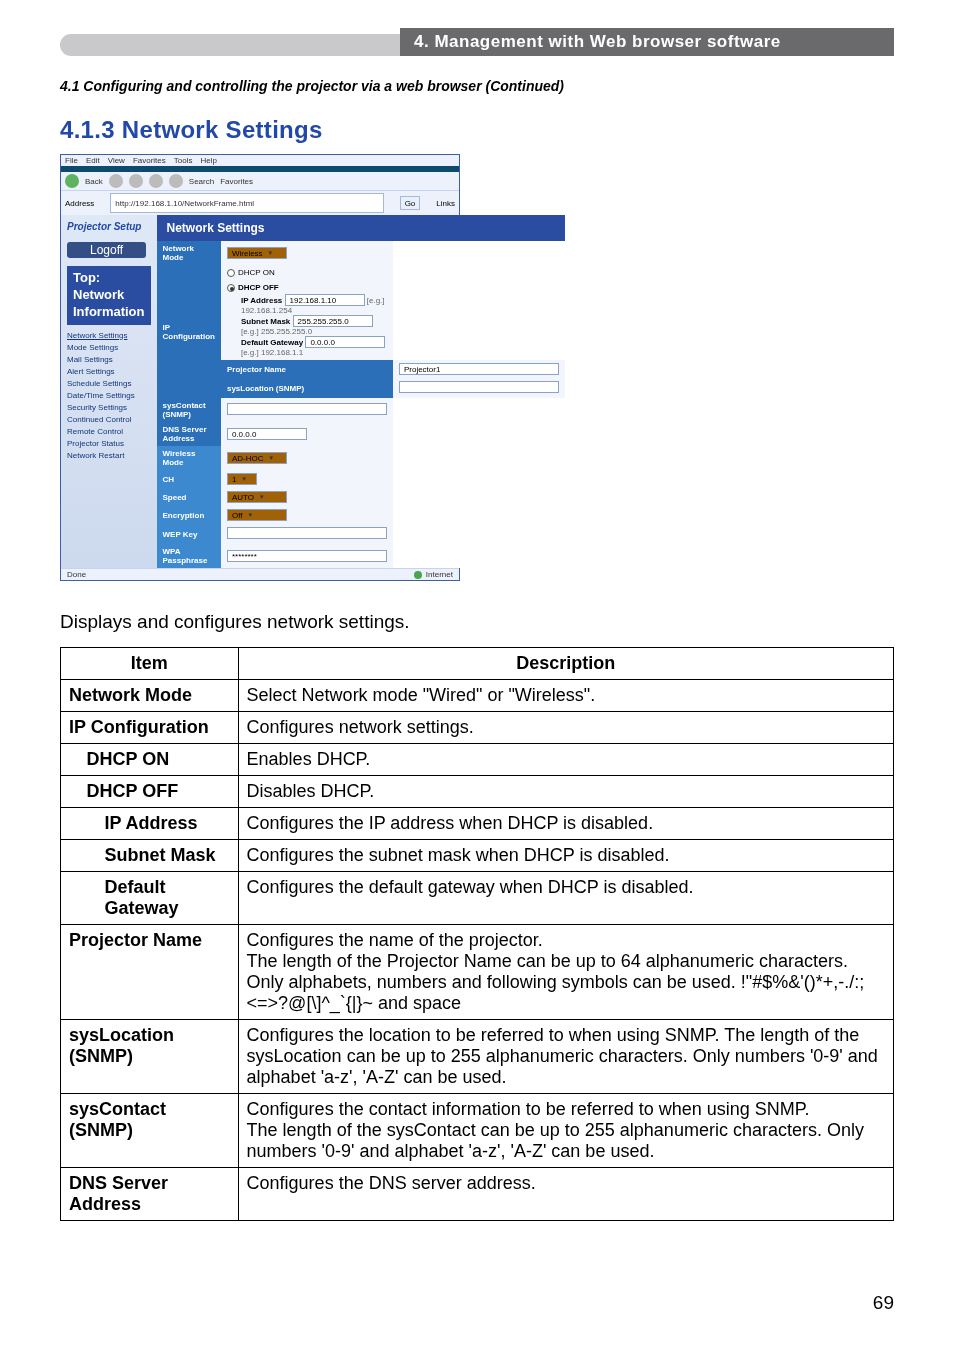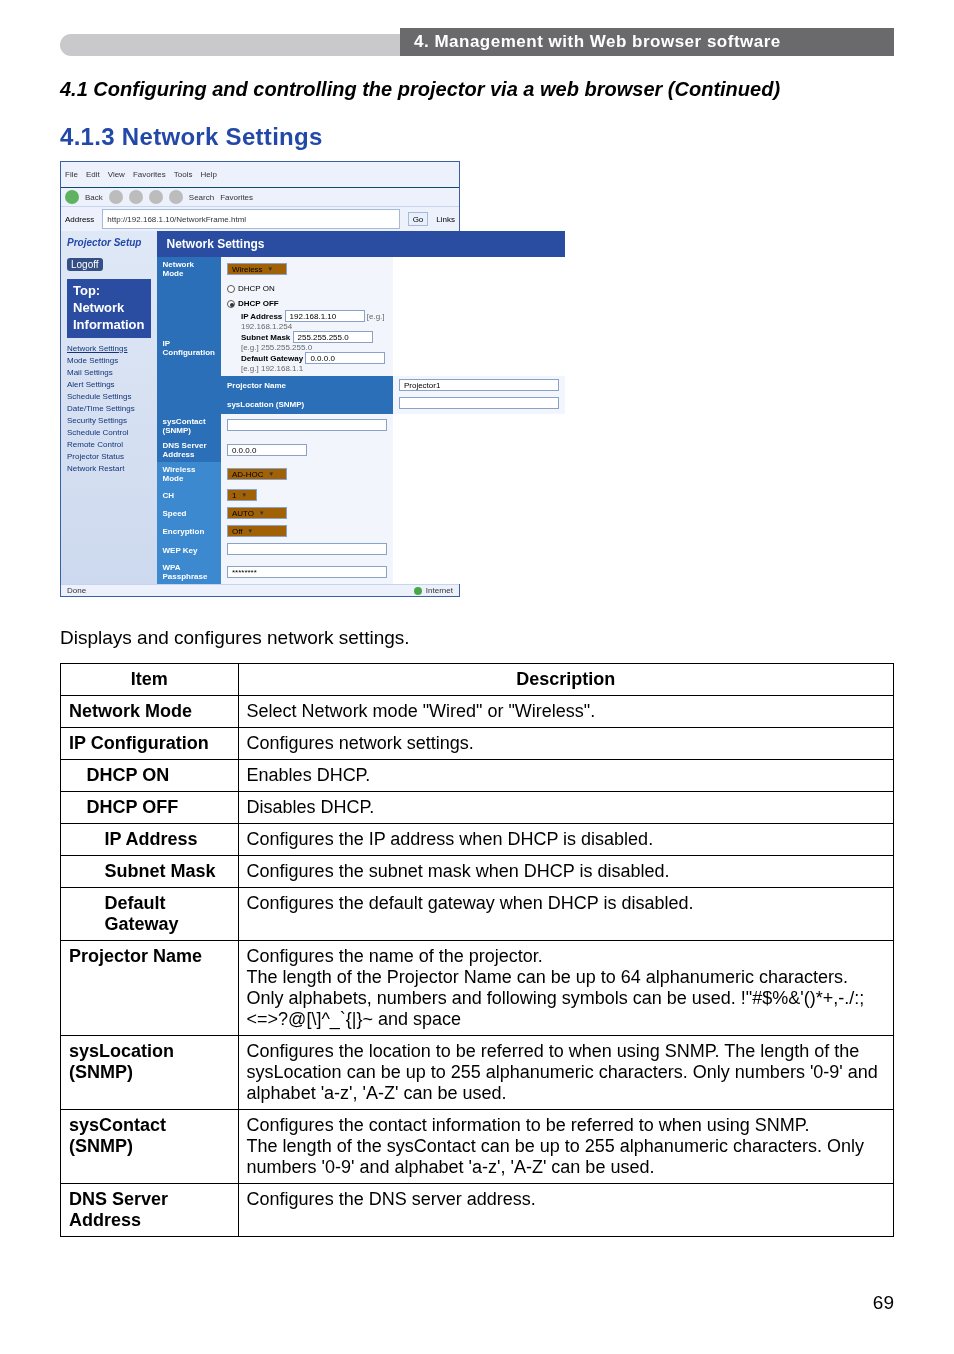--- a/index.html
+++ b/index.html
@@ -38,21 +38,21 @@
     font-weight: bold;
     font-size: 17px;
     letter-spacing: 0.5px;
     position: relative;
     z-index: 2;
   }
   .section-title-continued {
     margin: 22px 60px 0 60px;
     font-style: italic;
     font-weight: bold;
-    font-size: 20px;
+    font-size: 14px;
     color: #000;
   }
   .subsection {
     margin: 22px 60px 0 60px;
     font-weight: 900;
     font-size: 24px;
     color: #2248a8;
     font-family: Arial, sans-serif;
     letter-spacing: 0.3px;
   }
@@ -72,46 +72,46 @@
     font-size: 9px;
     display: flex;
     justify-content: space-between;
     align-items: center;
   }
   .ie-winbtns { display:flex; gap:2px; }
   .ie-winbtn { width:12px; height:11px; background:#d9e4f7; border:1px solid #2b58b5; display:flex; align-items:center; justify-content:center; font-size:8px; color:#2b58b5;}
   .ie-menubar {
     background:#ecf1fb;
     color:#333;
-    padding:8px 4px;
+    padding:1px 4px;
     font-size:8px;
     display:flex;
     gap:8px;
   }
   .ie-toolbar {
     background:#ecf1fb;
-    border-top:1px solid #0c4a6e;
+    border-top:6px solid #0c4a6e;
     border-bottom:1px solid #c6d4ee;
     padding:2px 4px;
     display:flex;
     gap:6px;
     align-items:center;
     font-size:8px;
     color:#333;
   }
   .ie-toolbar .tb-icon {
     width:14px;height:14px;border-radius:50%;background:#5fb25f;display:inline-block;position:relative;
   }
   .ie-toolbar .tb-icon.gray{background:#bcbcbc;}
   .ie-addr {
     background:#ecf1fb;
     padding:2px 4px;
     display:flex;
     align-items:center;
-    gap:8px;
+    gap:16px;
     font-size:8px;
   }
   .ie-addr .addrbox {
     flex:1; background:#fff;border:1px solid #a7b9d9;height:20px;padding:0 4px;
     display:flex;align-items:center;color:#333;
   }
   .ie-addr .go { background:#e8f0fc;border:1px solid #a7b9d9;padding:0 4px;height:14px;display:flex;align-items:center;}
   .pane {
     display:flex;
     min-height:220px;
@@ -120,21 +120,21 @@
     width:115px;
     background:linear-gradient(#dfe8f6,#cdd9ee);
     padding:6px 6px;
     font-size:8px;
     color:#13357a;
   }
   .sidebar .ptitle {
     color:#2248a8;font-weight:bold;font-style:italic;font-size:10px;margin-bottom:6px;
   }
   .sidebar .logoff {
-    background:#344f86;color:#fff;border-radius:3px;padding:1px 4px;display:inline-block;margin:4px 0 8px;font-size:10px;
+    background:#344f86;color:#fff;border-radius:3px;padding:1px 23px;display:inline-block;margin:4px 0 8px;font-size:12px;
   }
   .sidebar .topblock {
     background:#2a4da2;color:#fff;padding:4px 6px;margin-bottom:6px;font-weight:bold;font-size:13px;line-height:1.3;
   }
   .sidebar .navitem { margin:3px 0; color:#13357a; cursor:pointer;}
   .sidebar .navitem.active{text-decoration:underline;}
   .content {
     flex:1;
     background:#fff;
     padding:0;
@@ -239,21 +239,21 @@
         <div class="topblock" style="white-space:pre-line;">Top:
 Network
 Information</div>
         <div class="navitem active">Network Settings</div>
         <div class="navitem">Mode Settings</div>
         <div class="navitem">Mail Settings</div>
         <div class="navitem">Alert Settings</div>
         <div class="navitem">Schedule Settings</div>
         <div class="navitem">Date/Time Settings</div>
         <div class="navitem">Security Settings</div>
-        <div class="navitem">Schedule Control</div>
+        <div class="navitem">Continued Control</div>
         <div class="navitem">Remote Control</div>
         <div class="navitem">Projector Status</div>
         <div class="navitem">Network Restart</div>
       </div>
       <div class="content">
         <div class="content-header">Network Settings</div>
         <table class="cfgtable">
           <tbody>
               <tr>
                 <td class="lblcell">Network Mode</td>

